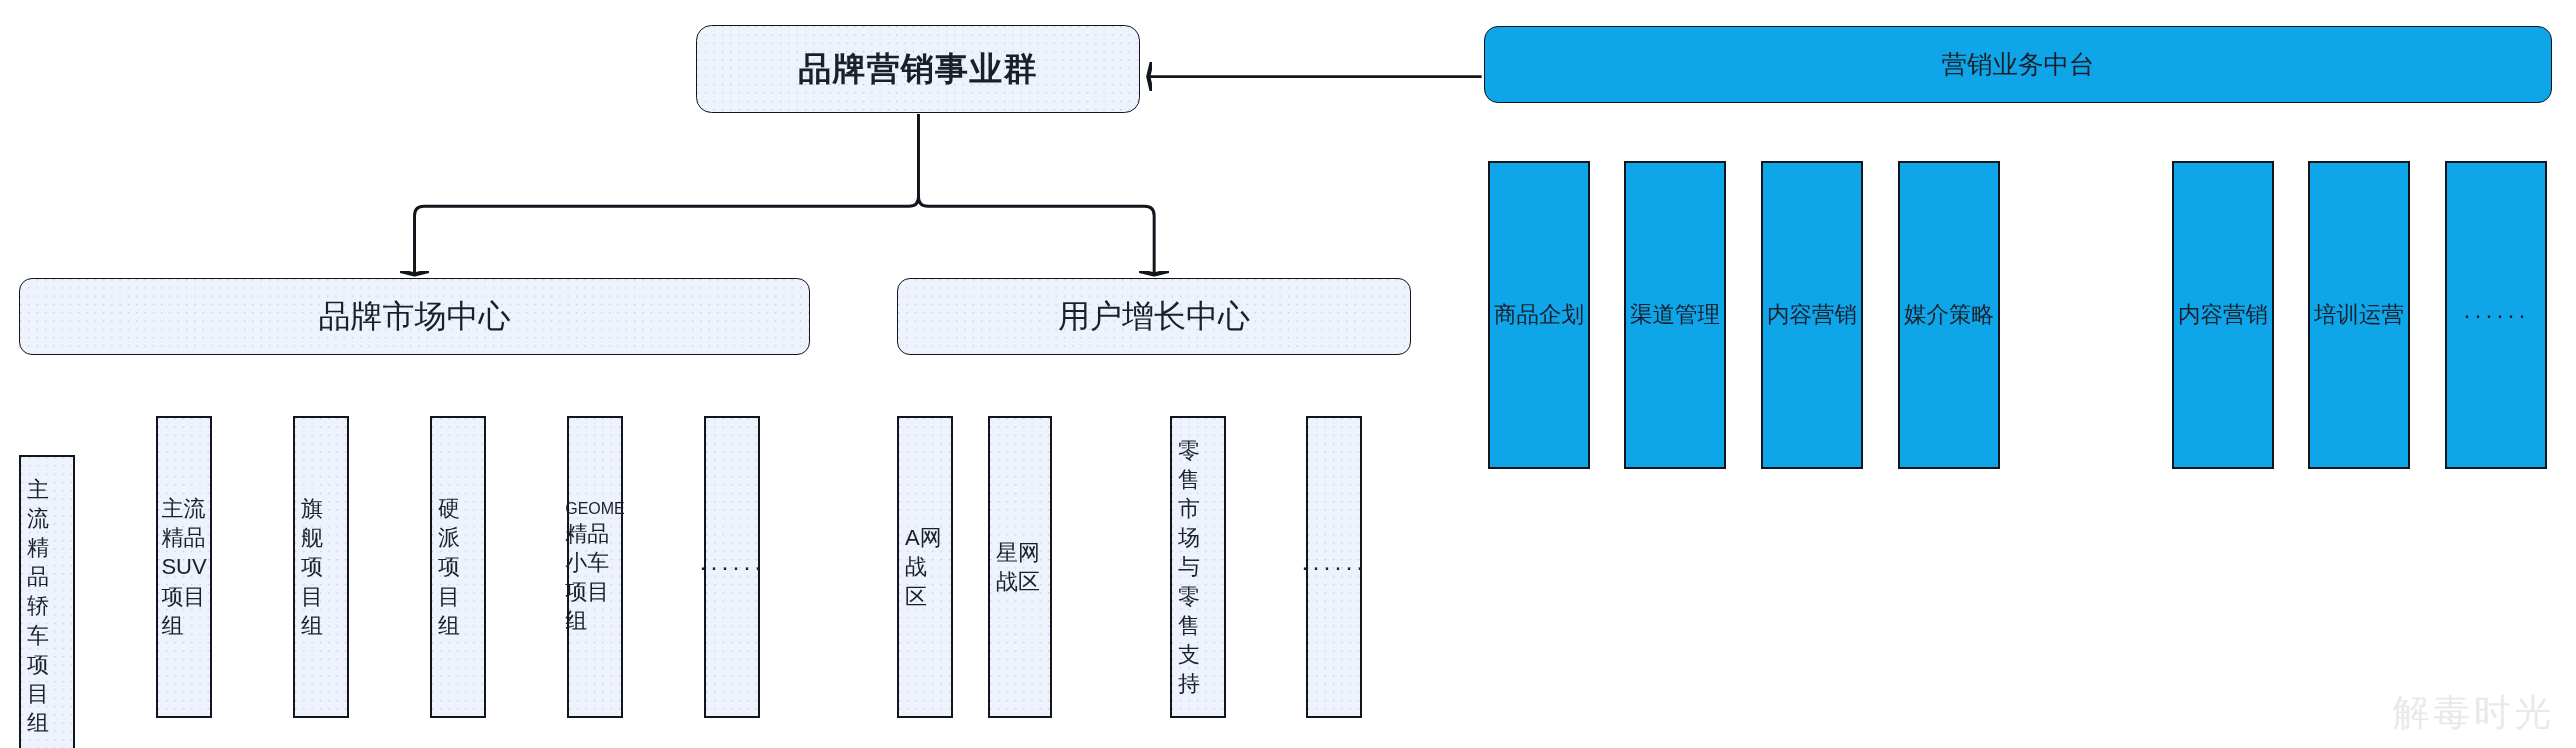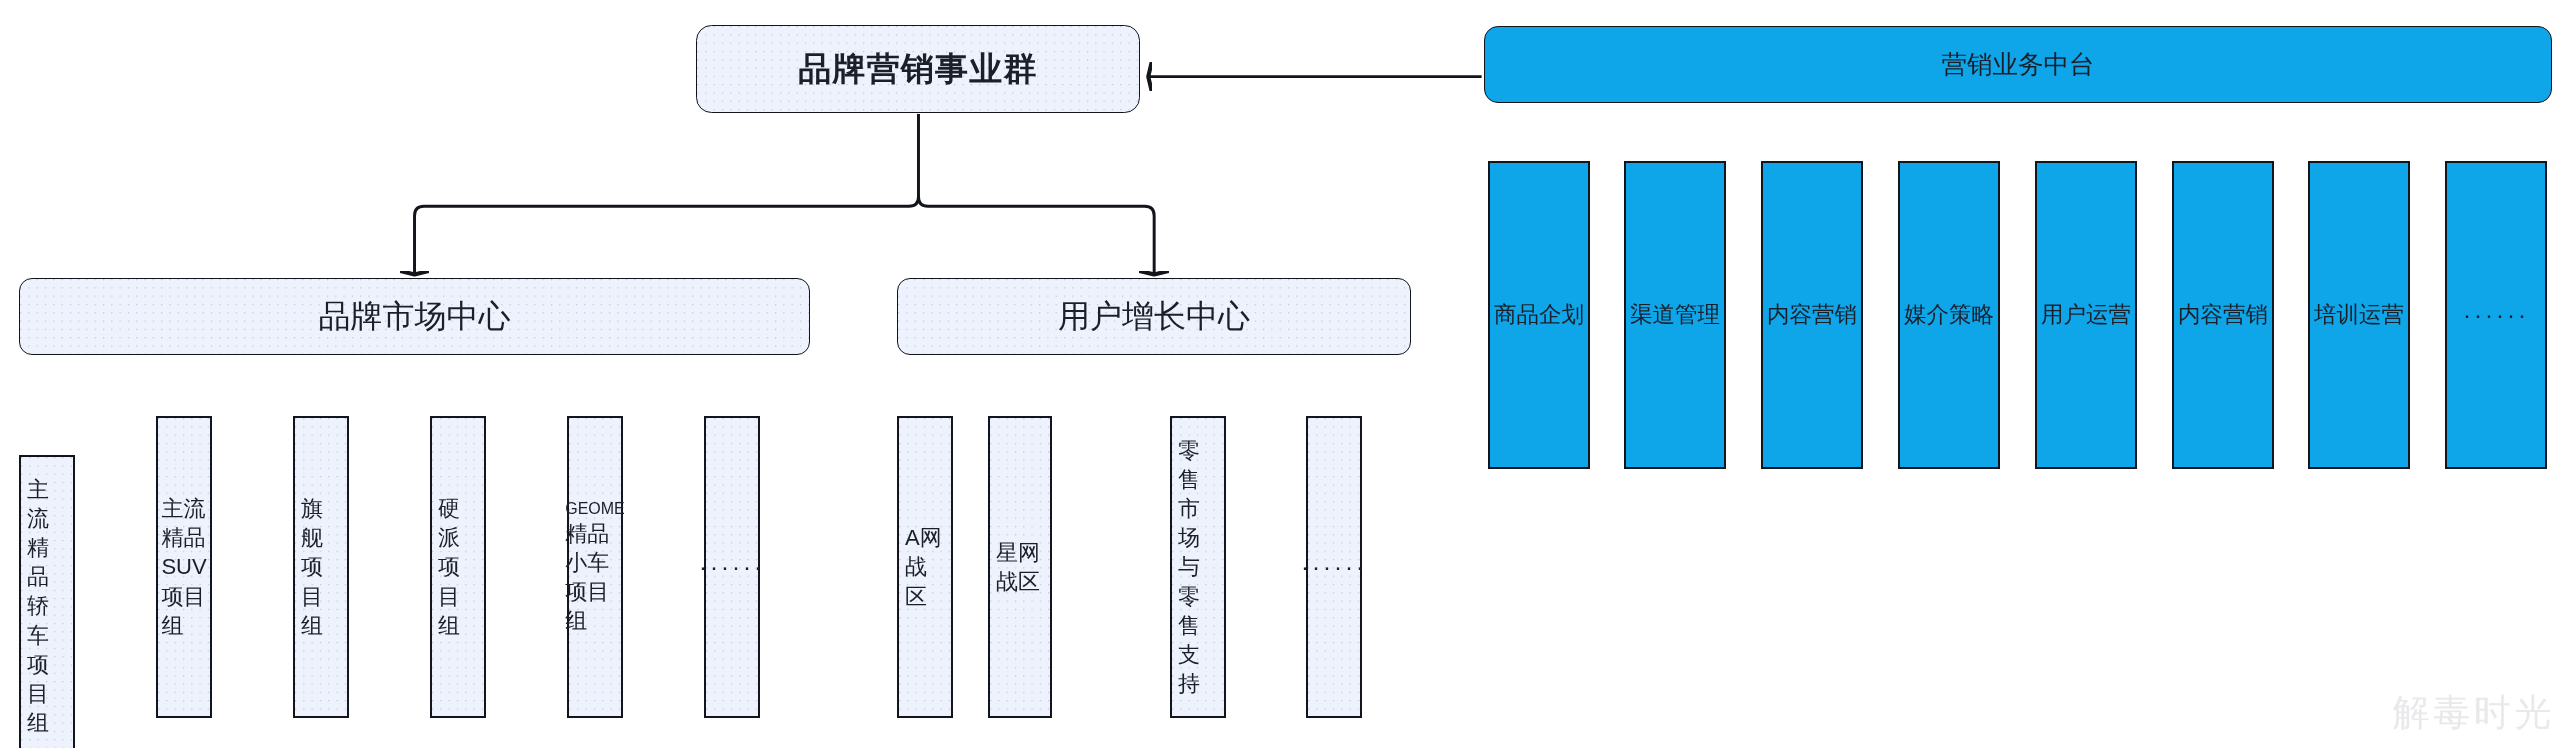--- a/index.html
+++ b/index.html
@@ -202,23 +202,20 @@
   </div>
   <div class="node gray svc" style="left:1624px;width:102px;">
     <span class="label">渠道管理</span>
   </div>
   <div class="node gray svc" style="left:1761px;width:102px;">
     <span class="label">内容营销</span>
   </div>
   <div class="node gray svc" style="left:1898px;width:102px;">
     <span class="label">媒介策略</span>
   </div>
-  <div class="node gray svc" style="left:2035px;width:102px;">
-    <span class="label">用户运营</span>
-  </div>
   <div class="node gray svc" style="left:2172px;width:102px;">
     <span class="label">内容营销</span>
   </div>
   <div class="node gray svc" style="left:2308px;width:102px;">
     <span class="label">培训运营</span>
   </div>
   <div class="node gray svc dots" style="left:2445px;width:102px;">
     <span class="label">······</span>
   </div>
 

